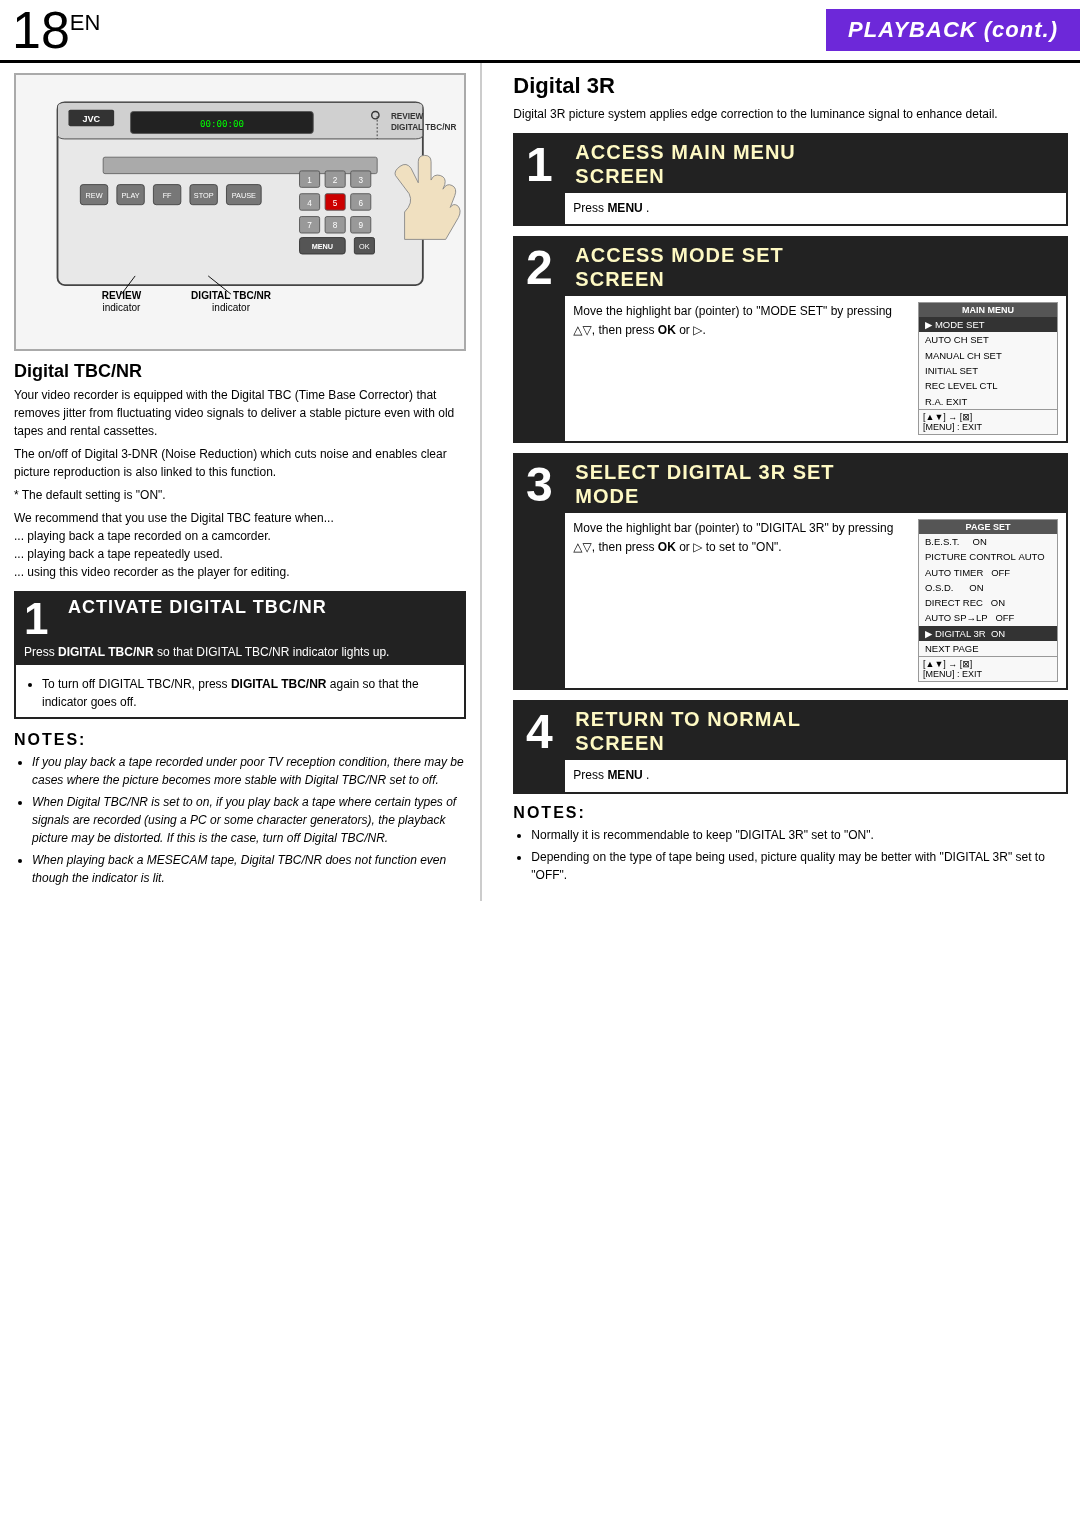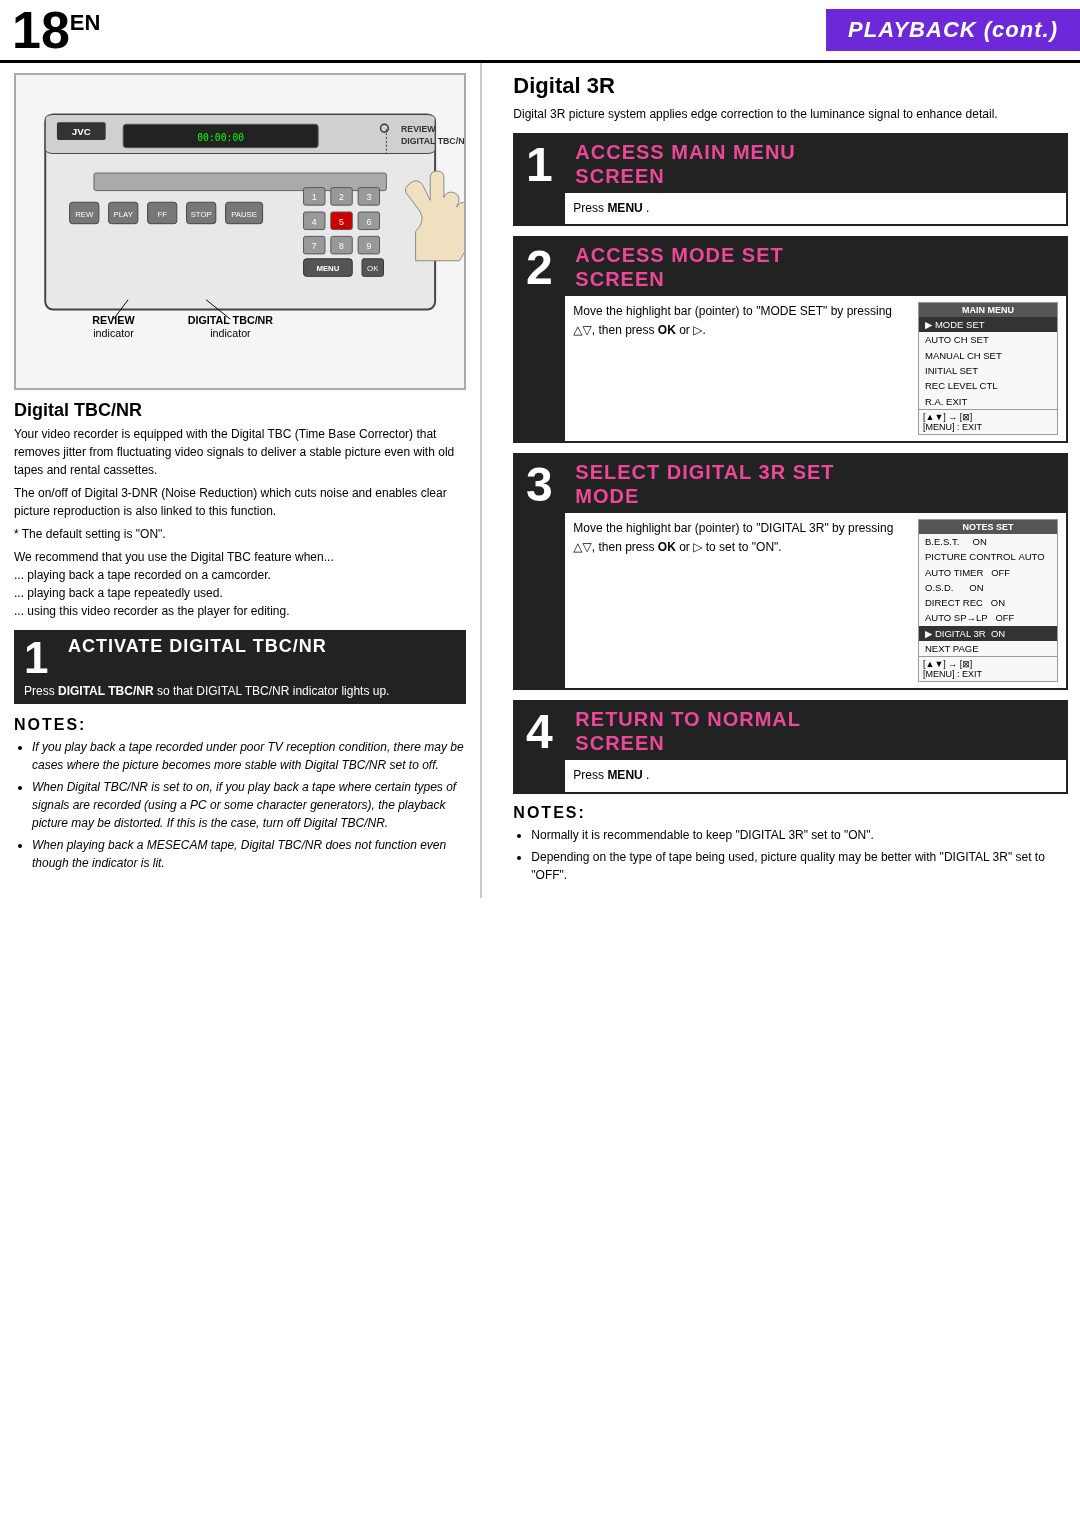--- a/index.html
+++ b/index.html
@@ -17,21 +17,21 @@
     .page-header {
       display: flex;
       justify-content: space-between;
       align-items: center;
       background: #fff;
       padding: 4px 0 4px 12px;
       border-bottom: 3px solid #000;
     }
     .page-number {
       font-size: 52px;
-      font-weight: bold;
+      font-weight: normal;
       color: #000;
       line-height: 1;
     }
     .page-number sup {
       font-size: 22px;
       vertical-align: super;
     }
     .playback-cont {
       background: #6d28d9;
       color: #fff;
@@ -54,21 +54,21 @@
       width: 490px;
       padding: 10px 14px 10px 14px;
       border-right: 2px solid #ccc;
     }
 
     
     .vcr-diagram {
       width: 100%;
       border: 2px solid #aaa;
       background: #f5f5f5;
-      height: 317px;
+      height: 278px;
       position: relative;
       display: flex;
       align-items: center;
       justify-content: center;
       margin-bottom: 8px;
     }
     .vcr-diagram svg {
       width: 100%;
       height: 100%;
     }
@@ -153,21 +153,21 @@
       font-weight: bold;
       line-height: 1;
     }
     .step-right {
       flex: 1;
       border: 2px solid #222;
       border-left: none;
     }
     .step-heading {
       background: #222;
-      color: #ec4899;
+      color: #fef9c3;
       padding: 5px 10px;
       font-size: 20px;
       font-weight: bold;
       letter-spacing: 1px;
       line-height: 1.2;
     }
     .step-content {
       display: flex;
       flex-direction: row;
       padding: 6px 8px;
@@ -322,20 +322,25 @@
 
     <div style="background:#222; color:#fff; padding:6px 10px; margin-top:10px;">
       <div style="display:flex; align-items:flex-start; gap:8px;">
         <div style="font-size:44px; font-weight:bold; line-height:1; min-width:36px;">1</div>
         <div>
           <div style="font-size:18px; font-weight:bold; letter-spacing:1px;">ACTIVATE DIGITAL TBC/NR</div>
         </div>
       </div>
       <div style="font-size:12px; margin-top:4px;">Press <strong>DIGITAL TBC/NR</strong> so that DIGITAL TBC/NR indicator lights up.</div>
     </div>
+    <div style="border:2px solid #222; border-top:none; padding:6px 10px;">
+      <ul class="bullet-list">
+        <li>To turn off DIGITAL TBC/NR, press <strong>DIGITAL TBC/NR</strong> again so that the indicator goes off.</li>
+      </ul>
+    </div>
 
     <div class="notes-title">NOTES:</div>
     <ul class="notes-list">
       <li>If you play back a tape recorded under poor TV reception condition, there may be cases where the picture becomes more stable with Digital TBC/NR set to off.</li>
       <li>When Digital TBC/NR is set to on, if you play back a tape where certain types of signals are recorded (using a PC or some character generators), the playback picture may be distorted. If this is the case, turn off Digital TBC/NR.</li>
       <li>When playing back a MESECAM tape, Digital TBC/NR does not function even though the indicator is lit.</li>
     </ul>
   </div>
 
   <div class="right-col">
@@ -378,21 +383,21 @@
 
     <div class="step-block">
       <div class="step-left">
         <span class="step-num-large">3</span>
       </div>
       <div class="step-right">
         <div class="step-heading">SELECT DIGITAL 3R SET<br>MODE</div>
         <div class="step-content">
           <div class="step-text">Move the highlight bar (pointer) to "DIGITAL 3R" by pressing △▽, then press <strong>OK</strong> or ▷ to set to "ON".</div>
           <div class="step-screenshot">
-            <div class="screen-header">NOTES SET</div>
+            <div class="screen-header">PAGE SET</div>
             <div class="screen-item">B.E.S.T. &nbsp;&nbsp;&nbsp;&nbsp;ON</div>
             <div class="screen-item">PICTURE CONTROL&nbsp;AUTO</div>
             <div class="screen-item">AUTO TIMER &nbsp;&nbsp;OFF</div>
             <div class="screen-item">O.S.D. &nbsp;&nbsp;&nbsp;&nbsp;&nbsp;ON</div>
             <div class="screen-item">DIRECT REC &nbsp;&nbsp;ON</div>
             <div class="screen-item">AUTO SP→LP &nbsp;&nbsp;OFF</div>
             <div class="screen-item highlighted">▶ DIGITAL 3R &nbsp;ON</div>
             <div class="screen-item">NEXT PAGE</div>
             <div class="screen-nav">[▲▼] → [⊠]<br>[MENU] : EXIT</div>
           </div>

